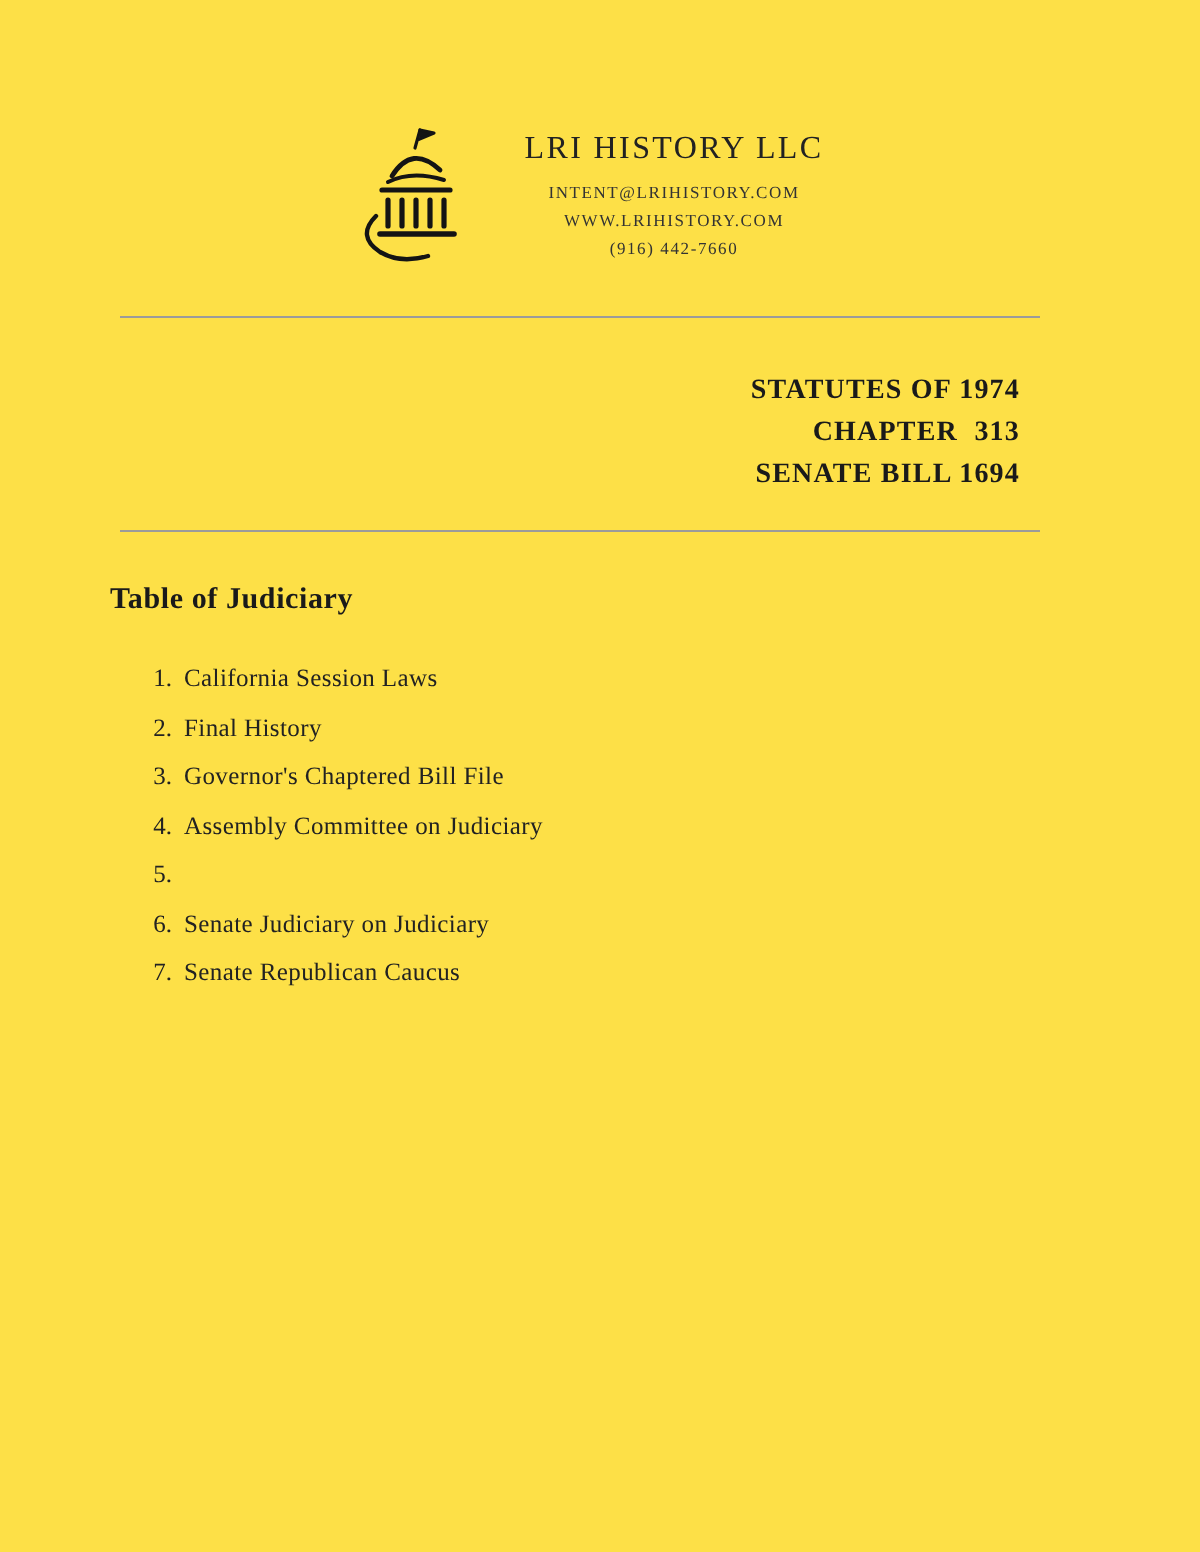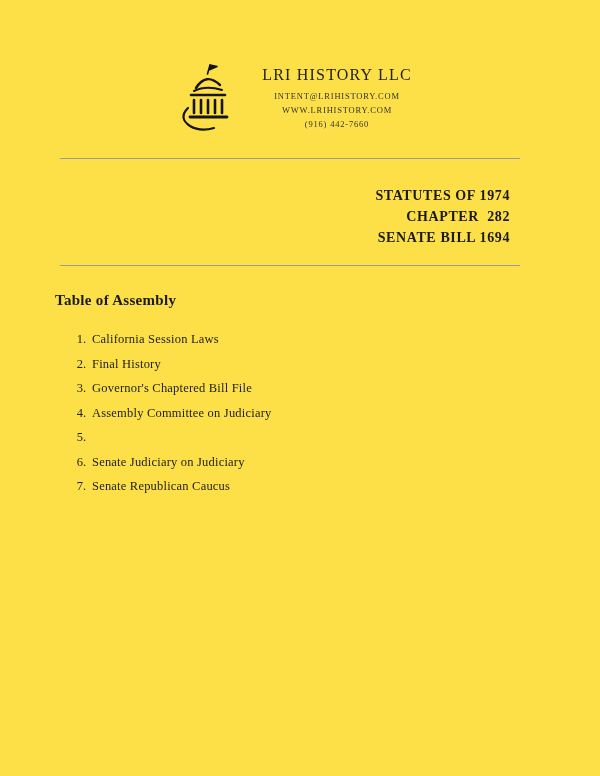--- a/index.html
+++ b/index.html
@@ -136,27 +136,27 @@
       <div class="contact-line">INTENT@LRIHISTORY.COM</div>
       <div class="contact-line">WWW.LRIHISTORY.COM</div>
       <div class="contact-line">(916) 442-7660</div>
     </div>
   </header>
 
   <hr class="rule rule-top">
 
   <section class="title-block">
     <div class="title-line">STATUTES OF 1974</div>
-    <div class="title-line">CHAPTER  282</div>
+    <div class="title-line">CHAPTER  313</div>
     <div class="title-line">SENATE BILL 1694</div>
   </section>
 
   <hr class="rule rule-mid">
 
-  <h2 class="toc-heading">Table of Assembly</h2>
+  <h2 class="toc-heading">Table of Judiciary</h2>
 
   <div class="toc-list">
     <div class="toc-item">
       <span class="toc-num">1.</span>
       <span class="toc-label">California Session Laws</span>
     </div>
     <div class="toc-item">
       <span class="toc-num">2.</span>
       <span class="toc-label">Final History</span>
     </div>

